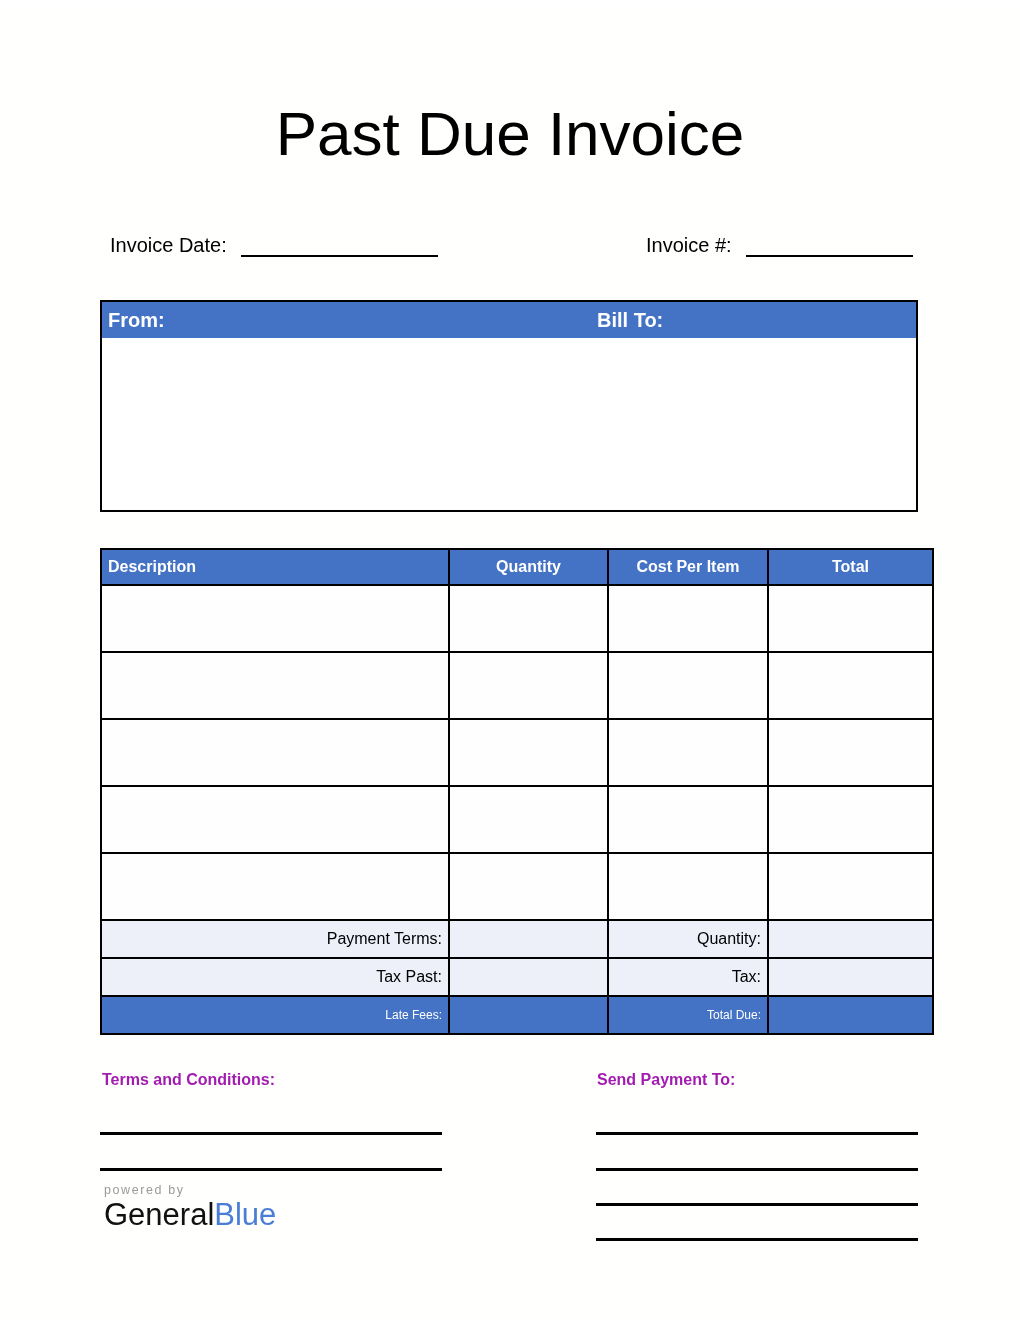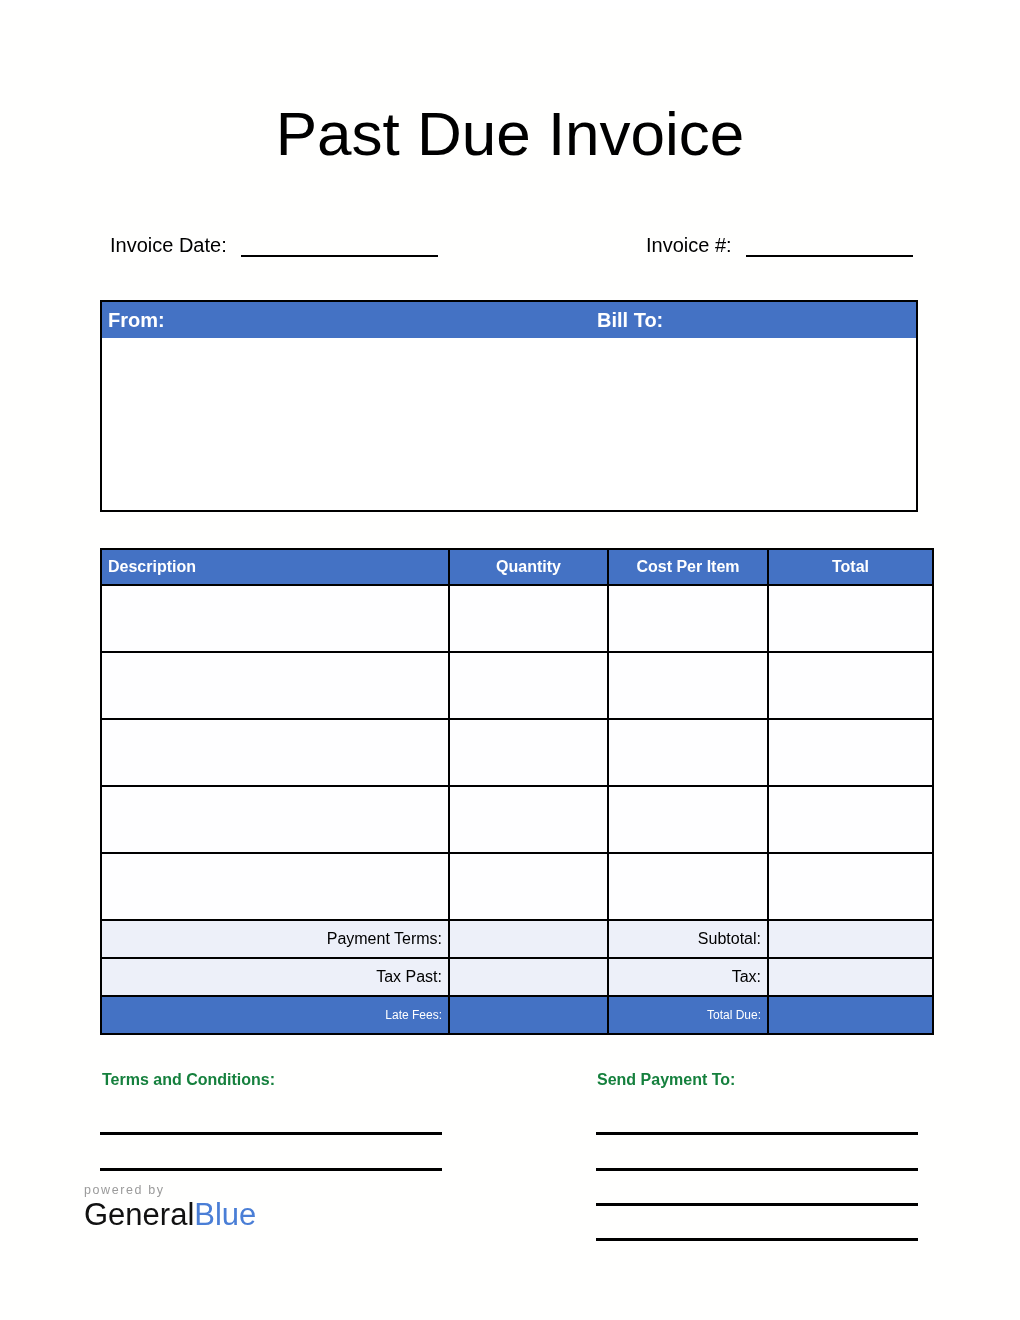--- a/index.html
+++ b/index.html
@@ -159,38 +159,38 @@
   .total-row td.lab {
     text-align: right;
     padding-right: 6px;
   }
 
   
   .foot-label {
     position: absolute;
     font-size: 16px;
     font-weight: bold;
-    color: #15803d;
+    color: #a21caf;
     white-space: nowrap;
   }
   .terms-label { left: 102px; top: 1062px; }
   .payto-label { left: 597px; top: 1062px; }
 
   .rule {
     position: absolute;
     height: 0;
     border-bottom: 3px solid #000;
   }
   .rule-left  { left: 100px; width: 342px; }
   .rule-right { left: 596px; width: 322px; }
 
   
   .logo {
     position: absolute;
-    left: 84px;
+    left: 104px;
     top: 1175px;
     width: 260px;
   }
   .logo-powered {
     font-size: 12.5px;
     color: #9a9a9a;
     letter-spacing: 1.6px;
     line-height: 1.1;
     font-weight: 400;
   }
@@ -266,21 +266,21 @@
       <tr>
         <td class="cell"></td>
         <td class="cell"></td>
         <td class="cell"></td>
         <td class="cell"></td>
       </tr>
 
       <tr class="sum-row">
         <td class="lab">Payment Terms:</td>
         <td class="val"></td>
-        <td class="lab">Subtotal:</td>
+        <td class="lab">Quantity:</td>
         <td class="val"></td>
       </tr>
       <tr class="sum-row">
         <td class="lab">Tax Past:</td>
         <td class="val"></td>
         <td class="lab">Tax:</td>
         <td class="val"></td>
       </tr>
       <tr class="total-row">
         <td class="lab">Late Fees:</td>

